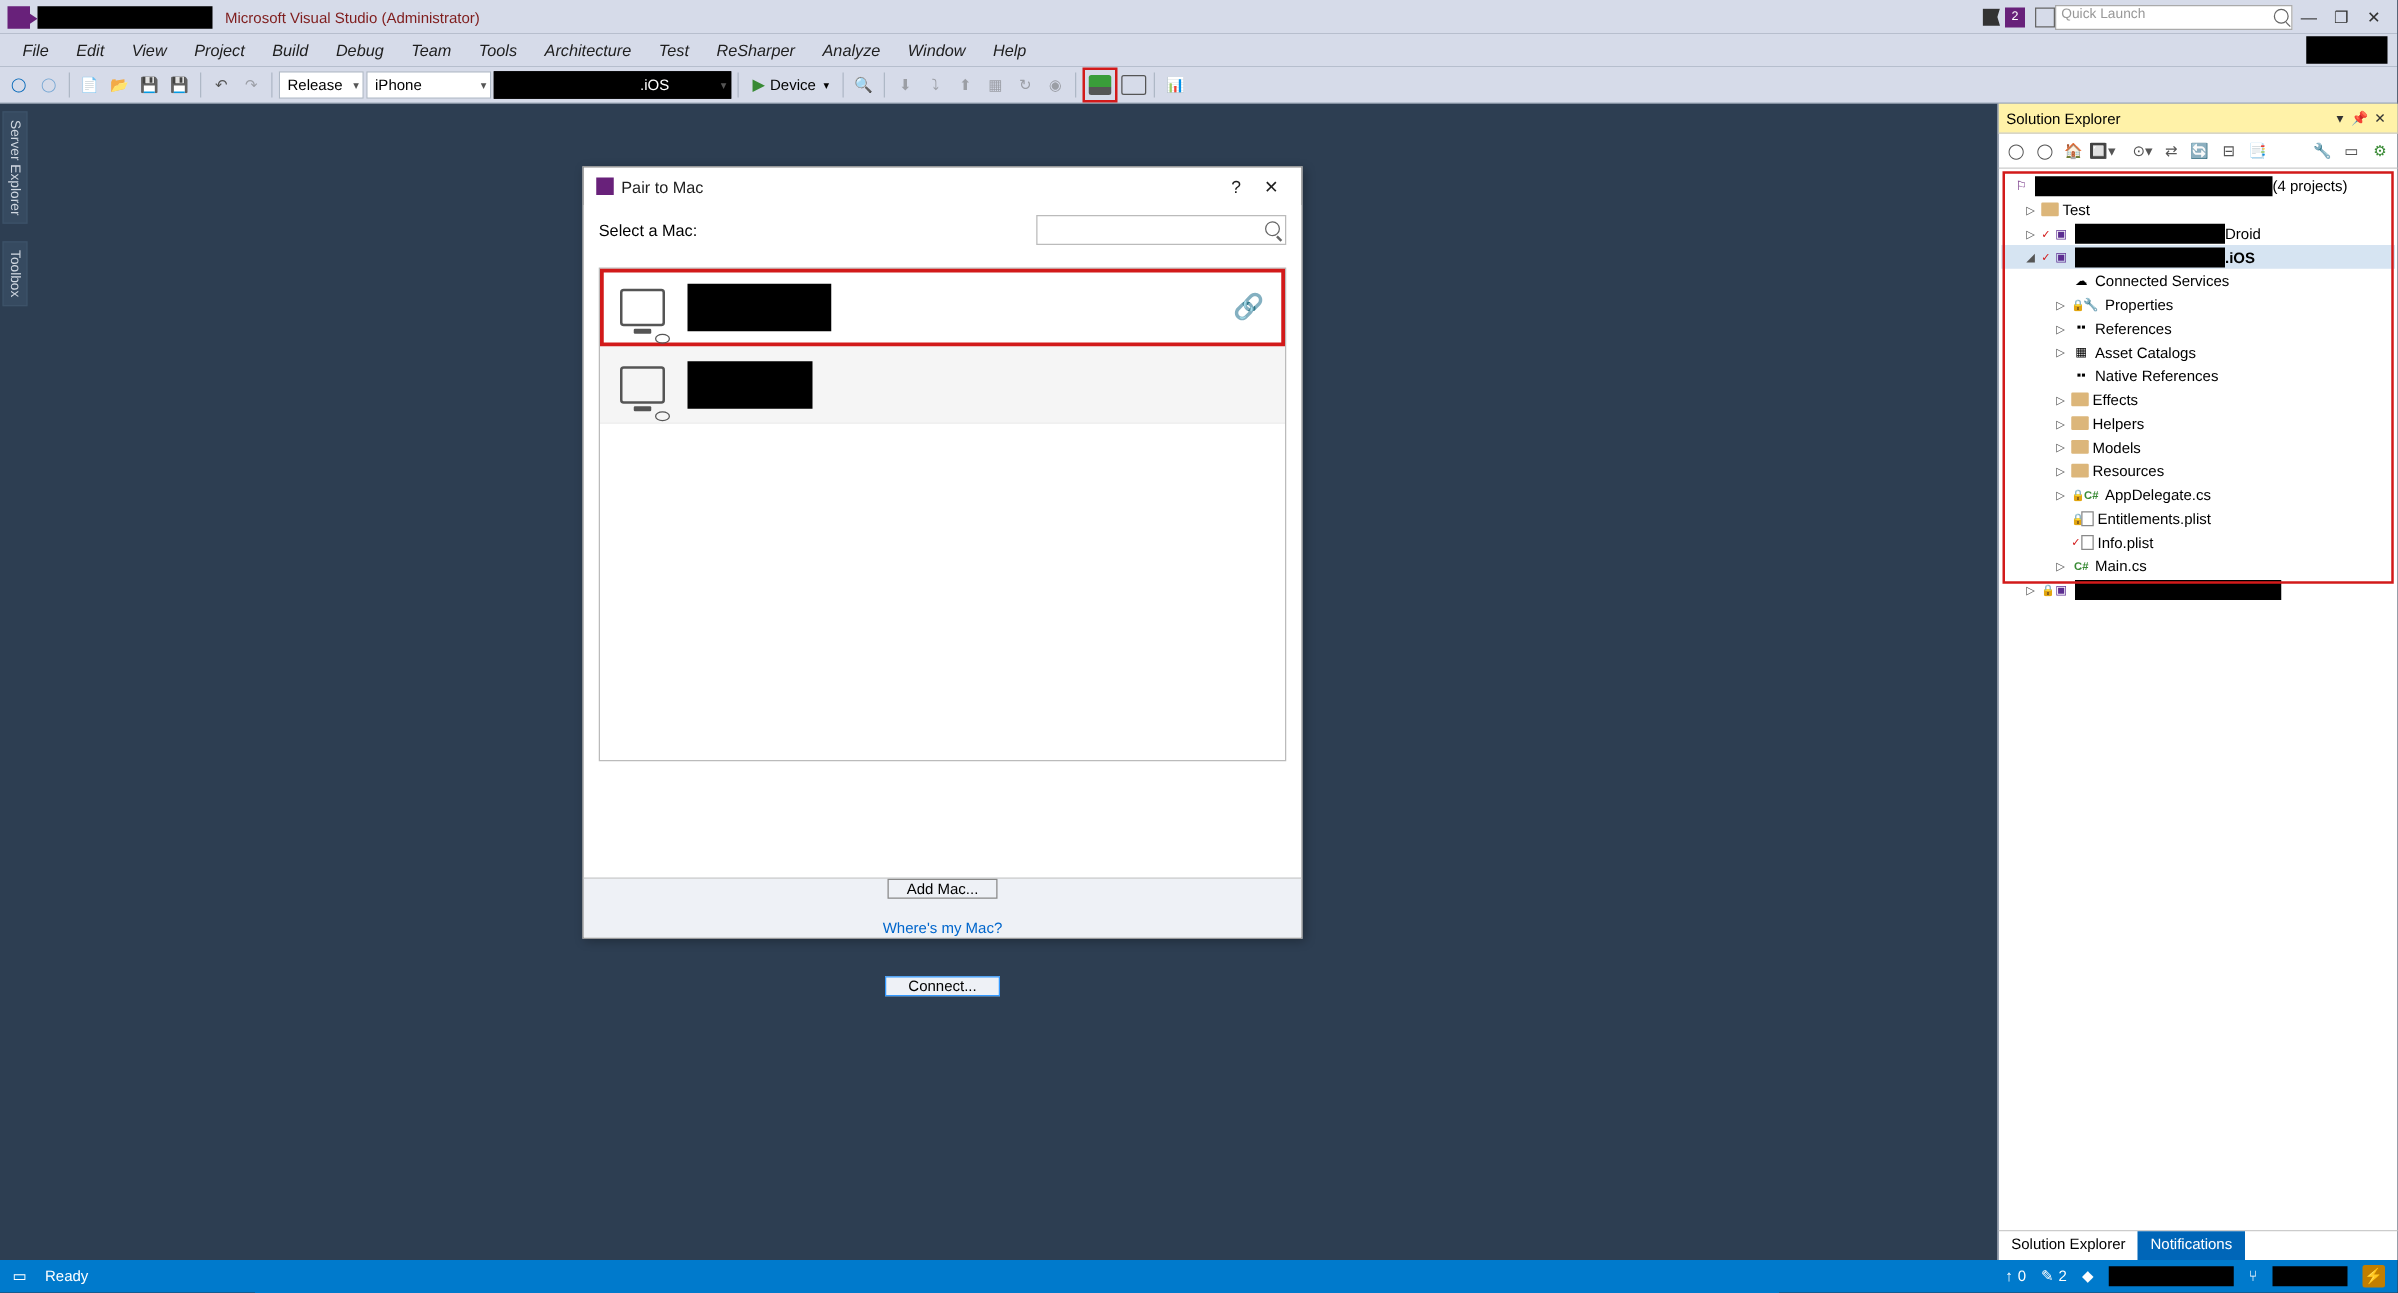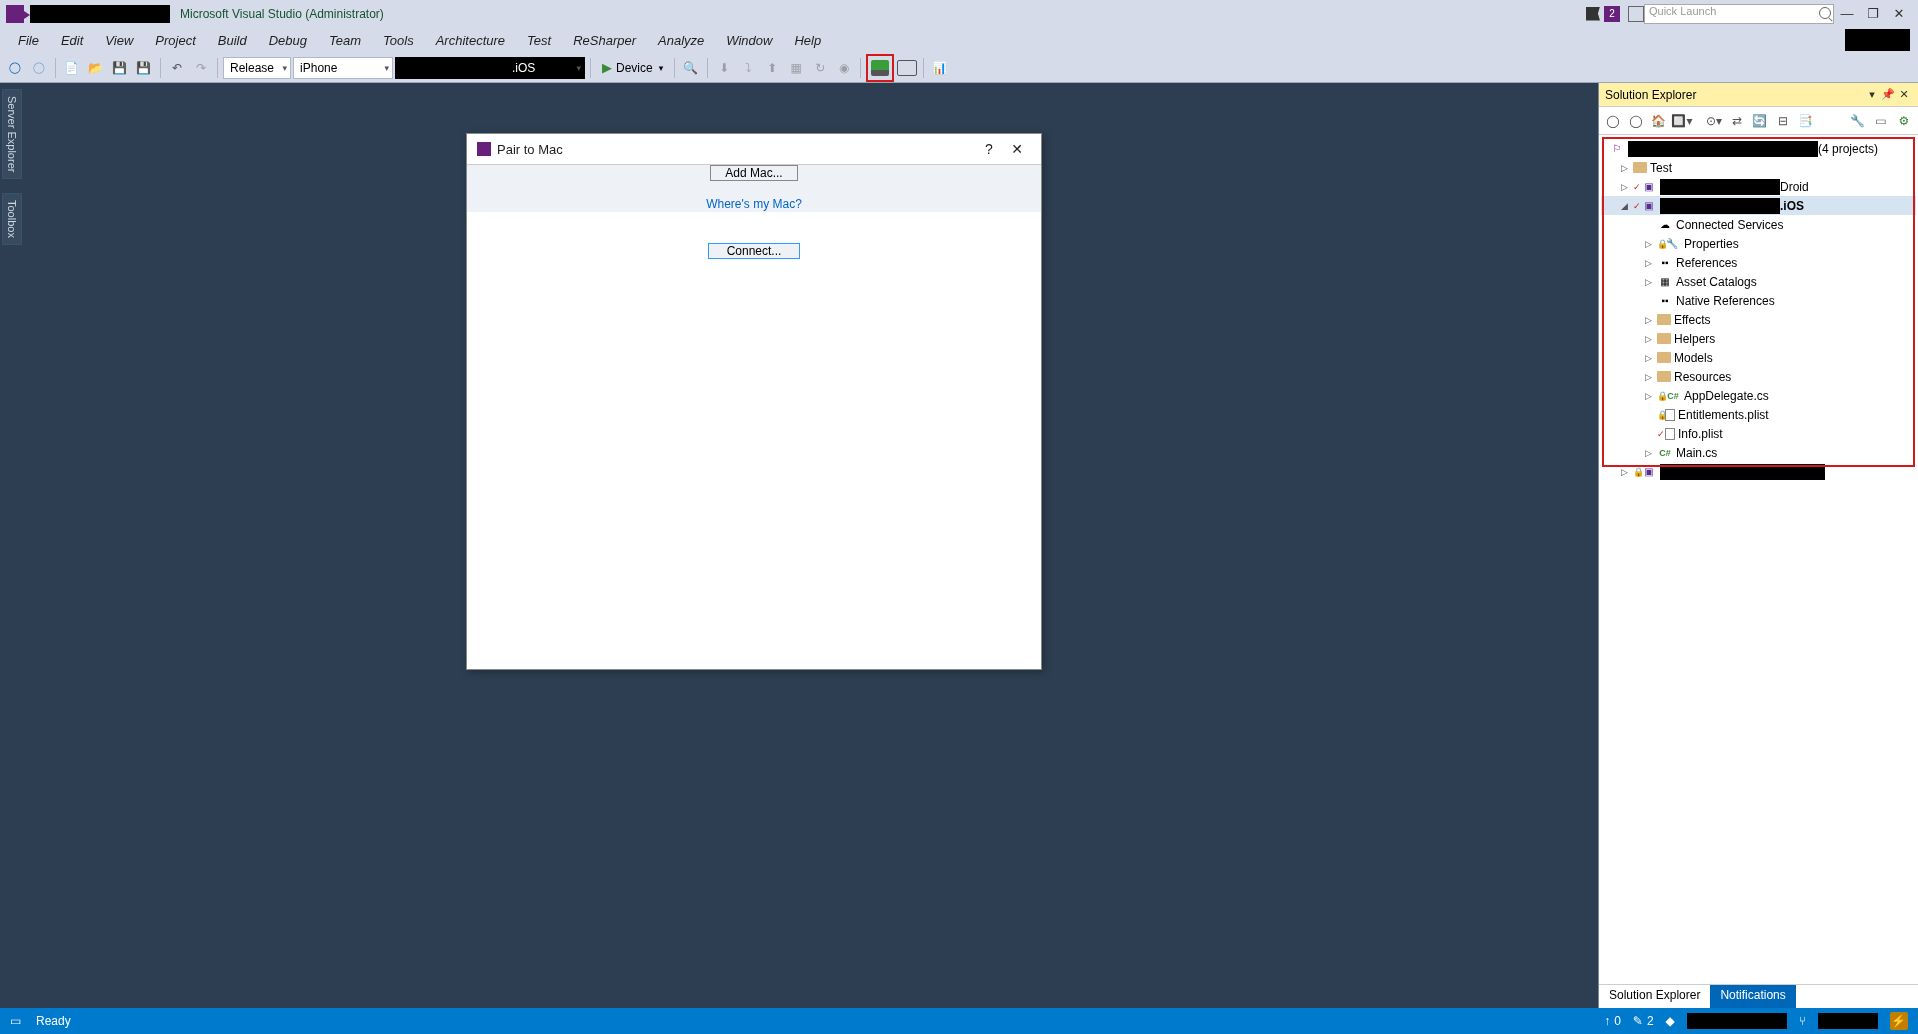--- a/index.html
+++ b/index.html
@@ -1,21 +1,21 @@
 <!DOCTYPE html>
 <html><head>
 <meta charset="utf-8">
 <style>
 * { margin: 0; padding: 0; box-sizing: border-box; font-family: "Segoe UI", sans-serif; }
 html, body { width: 1918px; height: 1034px; overflow: hidden; background: #2d3e52; }
 .title-bar { height: 27px; background: #d6dbe9; display: flex; align-items: center; padding: 0 6px; font-size: 12px; color: #555; }
 .title-bar .vs-logo { width: 18px; height: 18px; background: #68217a; margin-right: 6px; position: relative; }
 .title-bar .vs-logo::after { content: ''; position: absolute; right: -6px; top: 6px; border-left: 6px solid #68217a; border-top: 4px solid transparent; border-bottom: 4px solid transparent; }
 .title-bar .redacted { background: #000; width: 140px; height: 18px; margin-right: 10px; }
-.title-bar .title-text { color: #14532d; }
+.title-bar .title-text { color: #7f1d1d; }
 .title-bar .spacer { flex: 1; }
 .title-bar .badge-group { display: flex; align-items: center; gap: 4px; margin-right: 8px; }
 .title-bar .flag-icon { width: 14px; height: 14px; background: #333; clip-path: polygon(0 0, 100% 0, 85% 50%, 100% 100%, 0 100%); }
 .title-bar .count-badge { background: #68217a; color: #fff; width: 16px; height: 16px; font-size: 10px; display: flex; align-items: center; justify-content: center; }
 .title-bar .feedback-icon { width: 16px; height: 16px; border: 1px solid #666; position: relative; }
 .title-bar .quick-launch { width: 190px; height: 20px; border: 1px solid #aaa; background: #fff; padding: 0 18px 0 4px; font-size: 11px; color: #999; position: relative; }
 .title-bar .quick-launch .search-glyph { position: absolute; right: 2px; top: 2px; width: 12px; height: 12px; border: 1px solid #666; border-radius: 50%; }
 .title-bar .quick-launch .search-glyph::after { content: ''; position: absolute; width: 5px; height: 1px; background: #666; bottom: -2px; right: -3px; transform: rotate(45deg); }
 .title-bar .win-btn { width: 26px; height: 20px; display: flex; align-items: center; justify-content: center; font-size: 13px; color: #333; cursor: pointer; }
 .menu-bar { height: 26px; background: #d6dbe9; display: flex; align-items: center; padding: 0 8px; gap: 2px; font-size: 13px; color: #1e1e1e; }
@@ -30,21 +30,21 @@
 .toolbar .tb-play { color: #388a34; font-size: 13px; }
 .toolbar .tb-device { display: flex; align-items: center; gap: 4px; padding: 0 6px; height: 22px; cursor: pointer; }
 .toolbar .highlight-box { border: 2px solid #d21a1a; padding: 1px; display: flex; gap: 1px; }
 .toolbar .pair-mac-icon { width: 18px; height: 16px; background: linear-gradient(#3a9d3a 60%, #555 60%); border-radius: 2px; }
 .toolbar .ios-sim-icon { width: 20px; height: 16px; border: 1px solid #555; border-radius: 2px; position: relative; }
 .toolbar .arrow { font-size: 11px; color: #0066b8; }
 .toolbar .disabled { opacity: 0.45; }
 .main-area { position: absolute; top: 83px; left: 0; right: 0; bottom: 26px; background: #2d3e52; }
 .side-tab { position: absolute; left: 2px; top: 6px; background: #364a60; color: #d0d7e0; font-size: 11px; padding: 6px 3px; writing-mode: vertical-lr; cursor: pointer; border: 1px solid #3d5268; }
 .side-tab.tab2 { top: 110px; }
-.dialog { position: absolute; left: 466px; top: 50px; width: 576px; height: 537px; background: #fff; border: 1px solid #888; box-shadow: 2px 2px 8px rgba(0,0,0,.3); display: flex; flex-direction: column; }
+.dialog { position: absolute; left: 466px; top: 50px; width: 576px; height: 618px; background: #fff; border: 1px solid #888; box-shadow: 2px 2px 8px rgba(0,0,0,.3); display: flex; flex-direction: column; }
 .dialog .dlg-title { height: 30px; display: flex; align-items: center; padding: 0 10px; font-size: 13px; color: #1e1e1e; }
 .dialog .dlg-title .vs-small { width: 14px; height: 14px; background: #68217a; margin-right: 6px; }
 .dialog .dlg-title .dlg-spacer { flex: 1; }
 .dialog .dlg-title .dlg-btn { width: 28px; text-align: center; font-size: 14px; cursor: pointer; }
 .dialog .dlg-body { flex: 1; padding: 8px 12px; background: #fff; }
 .dialog .select-row { display: flex; align-items: center; justify-content: space-between; margin-bottom: 18px; font-size: 13px; }
 .dialog .search-box { width: 200px; height: 24px; border: 1px solid #bbb; background: #fff; position: relative; }
 .dialog .search-box .mag { position: absolute; right: 4px; top: 4px; width: 12px; height: 12px; border: 1.5px solid #666; border-radius: 50%; }
 .dialog .search-box .mag::after { content: ''; position: absolute; width: 5px; height: 1.5px; background: #666; bottom: -3px; right: -3px; transform: rotate(45deg); }
 .dialog .mac-list { border: 1px solid #bbb; height: 395px; background: #fff; }
@@ -187,20 +187,39 @@
   <div class="side-tab tab2">Toolbox</div>
 
   <div class="dialog">
     <div class="dlg-title">
       <span class="vs-small"></span>
       <span>Pair to Mac</span>
       <span class="dlg-spacer"></span>
       <span class="dlg-btn">?</span>
       <span class="dlg-btn">✕</span>
     </div>
+    <div class="dlg-body">
+      <div class="select-row">
+        <span>Select a Mac:</span>
+        <div class="search-box">
+            <span class="mag"></span>
+          </div>
+      </div>
+      <div class="mac-list">
+        <div class="mac-item selected">
+          <span class="monitor-icon"></span>
+          <span class="mac-redacted"></span>
+          <span class="link-icon">🔗</span>
+        </div>
+        <div class="mac-item alt">
+          <span class="monitor-icon"></span>
+          <span class="mac-redacted" style="width:100px"></span>
+        </div>
+      </div>
+    </div>
     <div class="dlg-footer">
       <button>Add Mac...</button>
       <span class="link">Where's my Mac?</span>
       <span class="fspacer"></span>
       <button class="primary">Connect...</button>
     </div>
   </div>
 
   <div class="solution-panel">
     <div class="sp-title">

